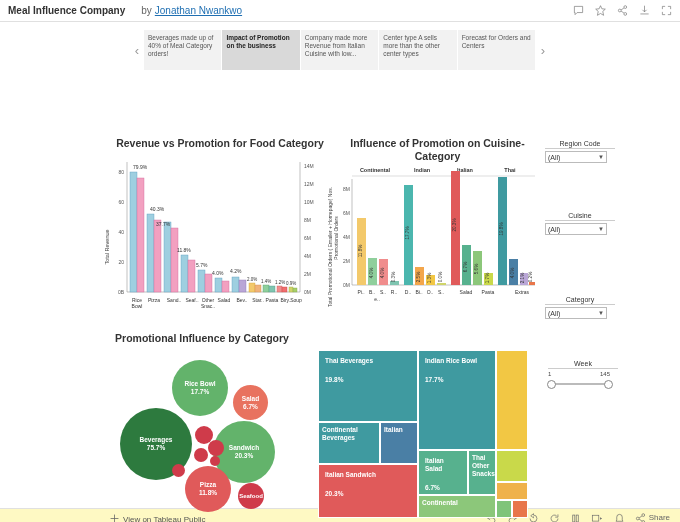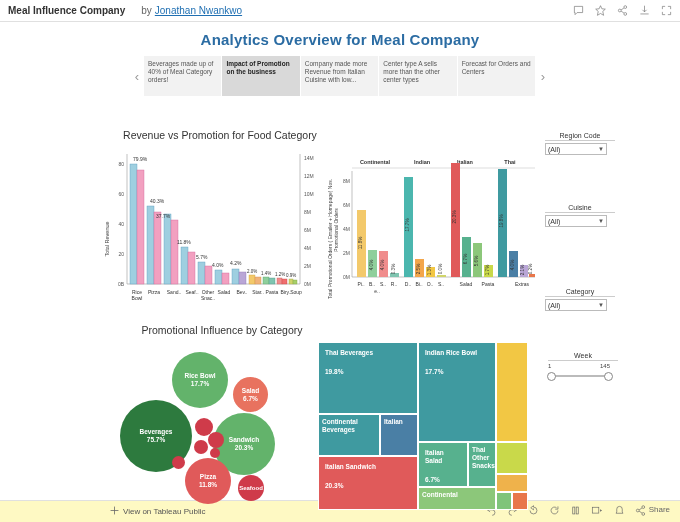--- a/index.html
+++ b/index.html
@@ -36,21 +36,21 @@
   }
   .story-pts{display:flex;flex:1;height:40px;}
   .story-pt{
     flex:1;background:#f2f2f2;border-right:1px solid #fff;
     font-size:6.5px;line-height:8px;color:#555;padding:4px 4px 0 4px;
     box-sizing:border-box;overflow:hidden;cursor:pointer;
   }
   .story-pt.active{background:#d9d9d9;color:#222;font-weight:bold;}
   
   .panel-h{
-    text-align:center;font-size:10.5px;font-weight:normal;color:#333;
+    text-align:center;font-size:10.5px;font-weight:bold;color:#333;
   }
   
   .filter{position:absolute;width:70px;}
   .filter-label{font-size:7px;color:#333;text-align:center;border-bottom:1px solid #ccc;padding-bottom:1px;margin-bottom:2px;}
   .filter-select{
     width:62px;height:12px;border:1px solid #bbb;background:#fff;font-size:7px;
     color:#333;display:flex;align-items:center;padding:0 2px;box-sizing:border-box;
     justify-content:space-between;cursor:pointer;
   }
   .caret{font-size:6px;color:#555;}
@@ -111,21 +111,20 @@
     <span>
       <svg width="11" height="11" viewBox="0 0 16 16">
           <path d="M2 6V2h4M14 6V2h-4M2 10v4h4M14 10v4h-4" fill="none" stroke="#777"></path>
         </svg>
     </span>
   </span>
 </div>
 
 <div class="dash">
 
-  <div class="dash-title">Analytics Overview for Meal Company</div>
 
   <div class="story">
     <div class="story-arrow">‹</div>
     <div class="story-pts">
       <div class="story-pt">Beverages made up of 40% of Meal Category orders!</div>
       <div class="story-pt active">Impact of Promotion on the business</div>
       <div class="story-pt">Company made more Revenue from Italian Cuisine with low...</div>
       <div class="story-pt">Center type A sells more than the other center types</div>
       <div class="story-pt">Forecast for Orders and Centers</div>
     </div>
@@ -215,20 +214,21 @@
       <text x="108" y="156" font-size="5" fill="#333" text-anchor="middle">Snac..</text>
       <text x="124" y="150" font-size="5" fill="#333" text-anchor="middle">Salad</text>
       <text x="142" y="150" font-size="5" fill="#333" text-anchor="middle">Bev..</text>
       <text x="158" y="150" font-size="5" fill="#333" text-anchor="middle">Star..</text>
       <text x="172" y="150" font-size="5" fill="#333" text-anchor="middle">Pasta</text>
       <text x="186" y="150" font-size="5" fill="#333" text-anchor="middle">Biry..</text>
       <text x="196" y="150" font-size="5" fill="#333" text-anchor="middle">Soup</text>
     </svg>
   </div>
 
+  <div class="panel-h" style="position:absolute;left:330px;top:107px;width:215px;line-height:13px;">Influence of Promotion on Cuisine-Category</div>
 
   <div class="chart" style="left:330px;top:133px;">
     <svg width="210" height="155" viewBox="0 0 210 155">
 
       <text x="8" y="75" font-size="5" fill="#444" transform="rotate(-90 8 75)" text-anchor="middle">Promotional Orders</text>
 
       <text x="45" y="9" font-size="5.5" font-weight="bold" fill="#333" text-anchor="middle">Continental</text>
       <text x="92" y="9" font-size="5.5" font-weight="bold" fill="#333" text-anchor="middle">Indian</text>
       <text x="135" y="9" font-size="5.5" font-weight="bold" fill="#333" text-anchor="middle">Italian</text>
       <text x="180" y="9" font-size="5.5" font-weight="bold" fill="#333" text-anchor="middle">Thai</text>
@@ -308,21 +308,21 @@
     </div>
   </div>
   <div class="filter" style="left:545px;top:266px;">
     <div class="filter-label">Category</div>
     <div class="filter-select">
       <span>(All)</span>
       <span class="caret">▼</span>
     </div>
   </div>
 
-  <div class="panel-h" style="position:absolute;left:112px;top:302px;width:220px;">Promotional Influence by Category</div>
+  <div class="panel-h" style="position:absolute;left:92px;top:302px;width:220px;">Promotional Influence by Category</div>
 
   <div style="position:absolute;left:110px;top:318px;width:215px;height:170px;">
     <div class="bub" style="left:10px;top:60px;width:72px;height:72px;background:#2d7a3e;">
       <span><span>Beverages</span><br><span>75.7%</span></span>
     </div>
     <div class="bub" style="left:103px;top:73px;width:62px;height:62px;background:#63b36b;">
       <span><span>Sandwich</span><br><span>20.3%</span></span>
     </div>
     <div class="bub" style="left:62px;top:12px;width:56px;height:56px;background:#63b36b;">
       <span><span>Rice Bowl</span><br><span>17.7%</span></span>

